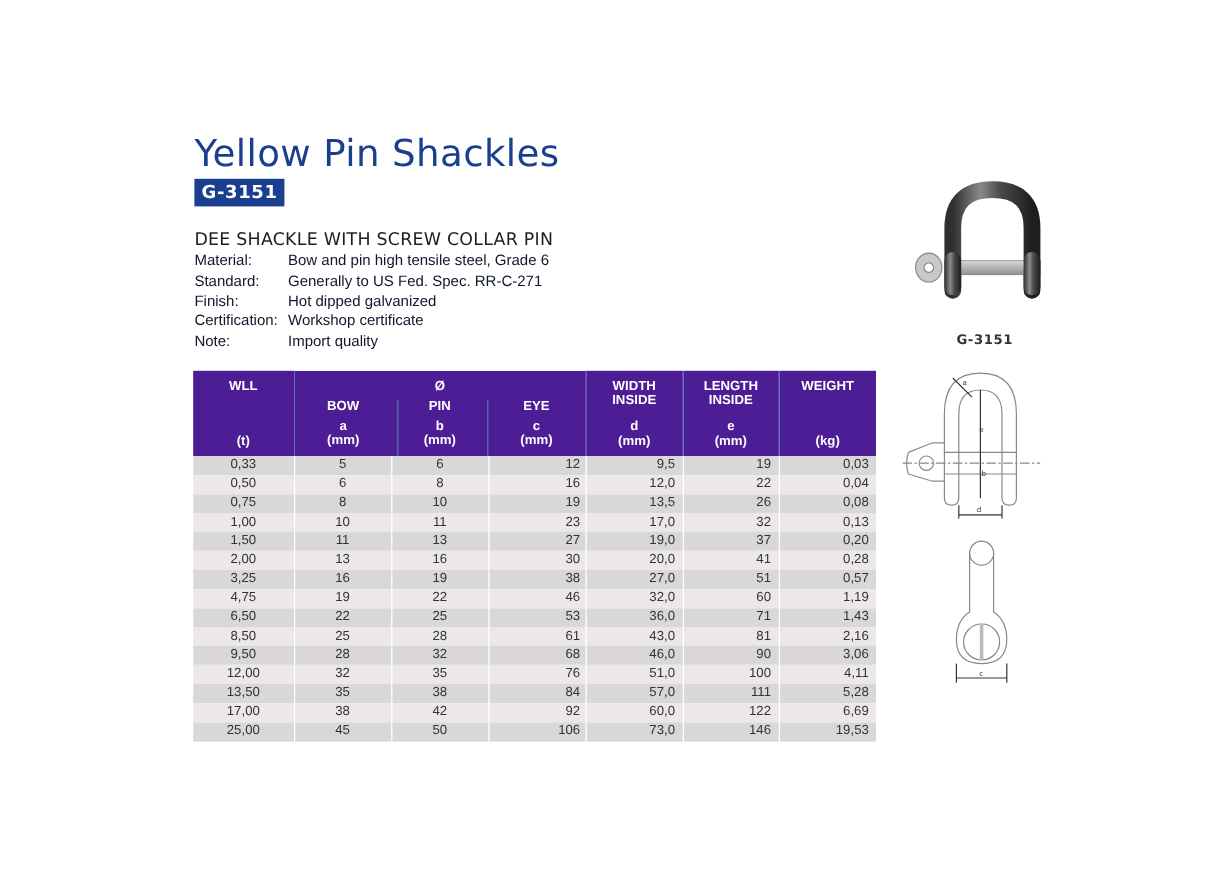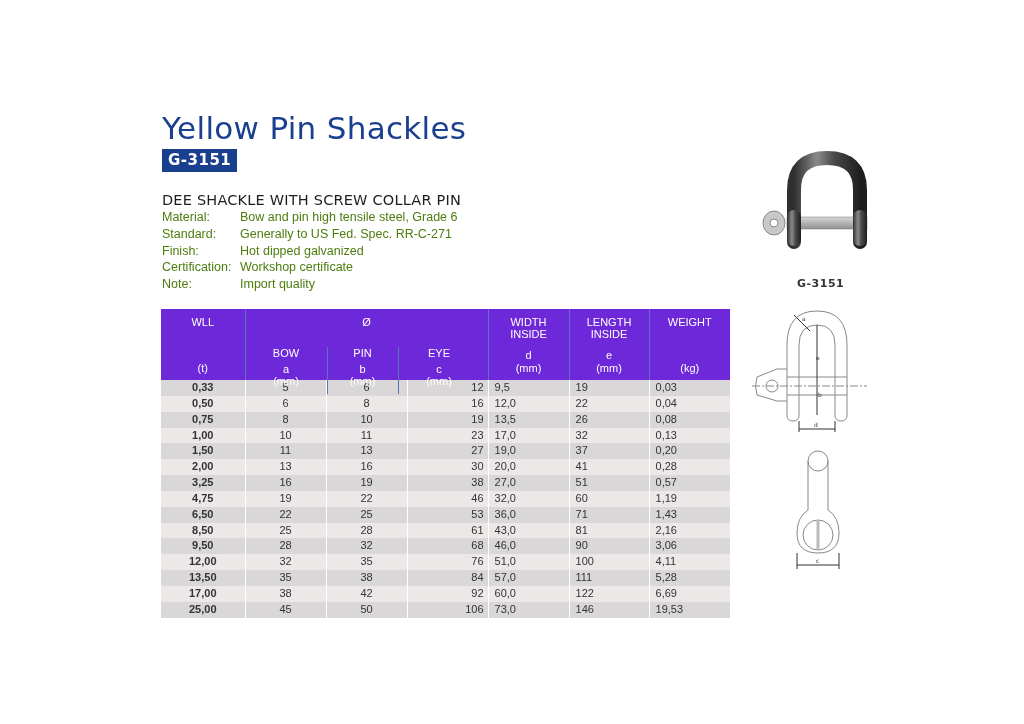--- a/index.html
+++ b/index.html
@@ -3,41 +3,41 @@
 <meta charset="utf-8">
 <style>
   html, body { margin:0; padding:0; background:#ffffff; }
   body { width:1024px; height:724px; position:relative; overflow:hidden;
          font-family:"DejaVu Sans", sans-serif; color:#222; }
   .title { position:absolute; left:162px; top:110px; font-size:31px; color:#1b3f8f;
            font-weight:500; letter-spacing:0.3px; }
   .code-badge { position:absolute; left:162px; top:149px; background:#1b3f8f; color:#fff;
                 font-size:15px; font-weight:bold; padding:2px 6px 3px 6px; letter-spacing:0.5px; }
   .subtitle { position:absolute; left:162px; top:192px; font-size:14.5px; color:#1e1e1e; letter-spacing:0.2px; }
-  .specs { position:absolute; left:162px; top:209px; font-size:12.5px; color:#4d7c0f; line-height:16.8px;
+  .specs { position:absolute; left:162px; top:209px; font-size:12.5px; color:#0f172a; line-height:16.8px;
            font-family:"Liberation Sans", sans-serif; }
   .spec-row { display:flex; }
   .spec-label { width:78px; }
   .table-wrap { position:absolute; left:161px; top:309px; width:569px; }
   table { border-collapse:collapse; width:569px; table-layout:fixed;
           font-family:"Liberation Sans", sans-serif; }
-  thead th { background:#6d28d9; color:#fff; font-size:11px; font-weight:normal; padding:0;
+  thead th { background:#4c1d95; color:#fff; font-size:11px; font-weight:bold; padding:0;
              vertical-align:top; line-height:12.5px; }
   thead th.sep { border-left:1px solid #5a74b3; }
   .hdr-cell { height:71px; position:relative; }
   .hdr-line { display:block; text-align:center; }
   tbody td { font-size:11px; color:#333; height:15.85px; padding:0 6px; border-left:1px solid #fff;
              line-height:15.85px; }
   tbody tr:nth-child(odd) td { background:#d9d7d7; }
   tbody tr:nth-child(even) td { background:#ece8e8; }
-  tbody td:first-child { border-left:none;font-weight:bold; }
+  tbody td:first-child { border-left:none; }
   td.c-wll { text-align:center; }
   td.c-bow, td.c-pin { text-align:center; }
   td.c-eye { text-align:right; padding-right:4px; }
-  td.c-width, td.c-length, td.c-weight { text-align:left;margin-left:32px; }
+  td.c-width, td.c-length, td.c-weight { text-align:right;margin-left:32px; }
   .photo { position:absolute; left:752px; top:150px; width:120px; height:110px; }
   .photo-caption { position:absolute; left:797px; top:277px; font-size:11px; color:#333; font-weight:bold;
                    letter-spacing:0.5px; }
   .drawing1 { position:absolute; left:752px; top:305px; width:115px; height:130px; }
   .drawing2 { position:absolute; left:775px; top:445px; width:85px; height:130px; }
 </style>
 </head>
 <body>
 
 <div class="title">Yellow Pin Shackles</div>
@@ -82,21 +82,21 @@
       <tr>
         <th>
           <div class="hdr-cell">
             <span class="hdr-line" style="position:absolute;top:7px;width:100%">WLL</span>
             <span class="hdr-line" style="position:absolute;top:53px;width:100%">(t)</span>
           </div>
         </th>
         <th class="sep" colspan="3" style="position:relative;">
           <div class="hdr-cell">
             <span class="hdr-line" style="position:absolute;top:7px;width:100%">Ø</span>
-            <div style="position:absolute;top:38px;left:0;width:100%;display:flex;">
+            <div style="position:absolute;top:24px;left:0;width:100%;display:flex;justify-content:space-between;">
               <div style="width:81px;">
                 <span class="hdr-line">BOW</span>
                 <span class="hdr-line" style="margin-top:3px">a</span>
                 <span class="hdr-line">(mm)</span>
               </div>
               <div style="width:70px;border-left:1px solid #5a74b3;height:47px;">
                 <span class="hdr-line">PIN</span>
                 <span class="hdr-line" style="margin-top:3px">b</span>
                 <span class="hdr-line">(mm)</span>
               </div>

